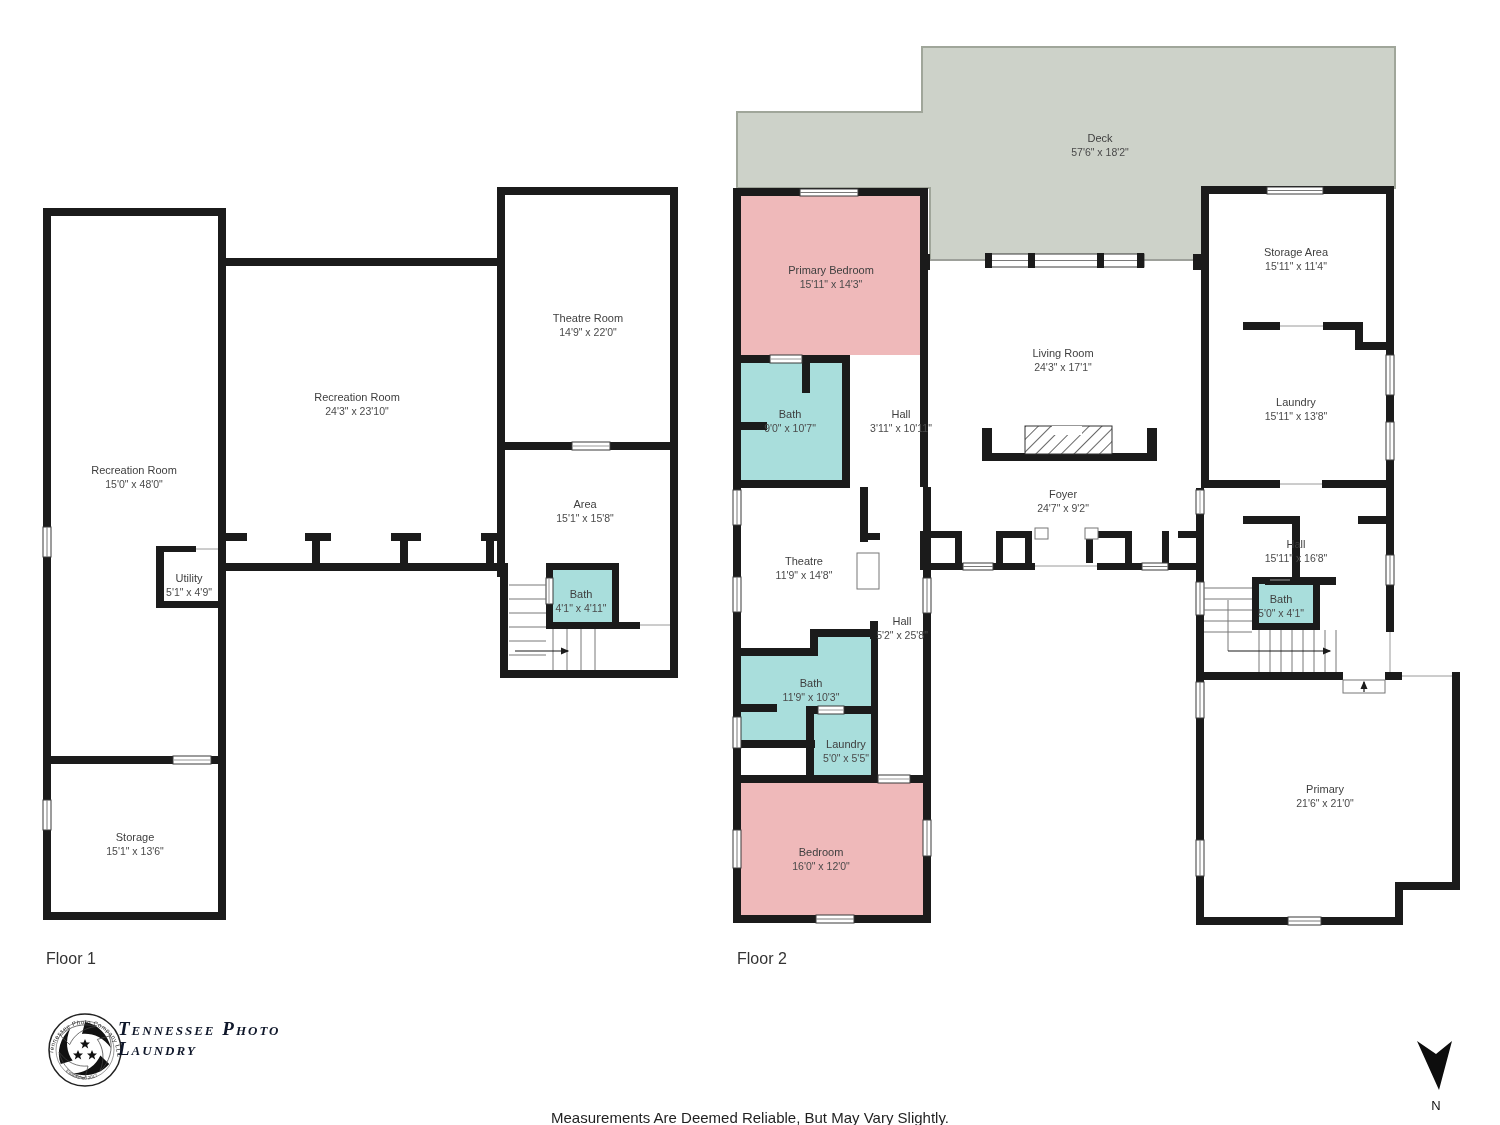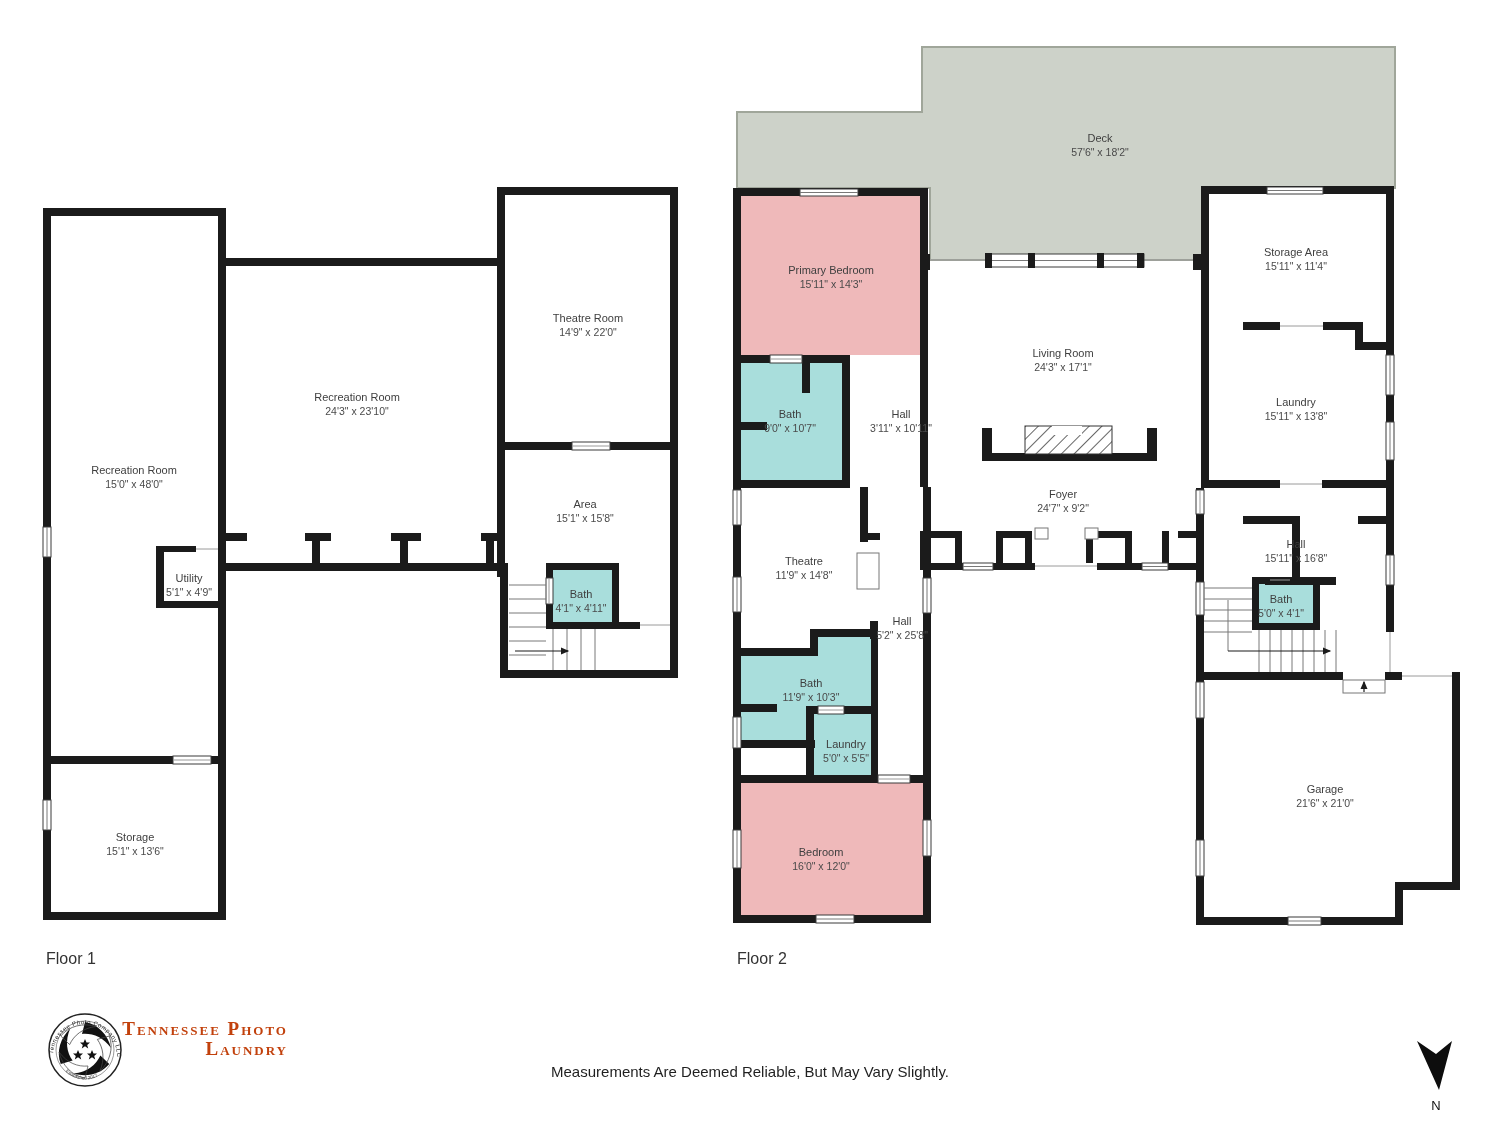--- a/index.html
+++ b/index.html
@@ -10,25 +10,25 @@
   .win{fill:#ffffff;stroke:#3a3a3a;stroke-width:1;}
   .mull{fill:#1b1b1b;}
   .tl{stroke:#9a9a9a;stroke-width:1;fill:none;}
   .st{stroke:#787878;stroke-width:1;fill:none;}
   .thinbox{fill:#ffffff;stroke:#777;stroke-width:1;}
   .rl{position:absolute;transform:translate(-50%,-50%);text-align:center;
       color:#3e3e3e;white-space:nowrap;line-height:14px;z-index:5;}
   .rl .nm{font-size:11px;}
   .rl .dims{font-size:10.5px;color:#4a4a4a;}
   .floor-tag{position:absolute;font-size:16px;color:#333;z-index:5;}
-  .disclaimer{position:absolute;left:750px;top:1063px;transform:translateX(-50%);
+  .disclaimer{position:absolute;left:750px;top:1109px;transform:translateX(-50%);
       font-size:15px;color:#1f1f1f;z-index:5;}
-  .brand{position:absolute;left:118px;top:1018px;width:170px;text-align:right;
+  .brand{position:absolute;left:118px;top:1018px;width:170px;text-align:left;
       font-family:"Liberation Serif",serif;font-variant:small-caps;font-weight:700;
-      color:#c2410c;z-index:5;}
+      color:#0f172a;z-index:5;font-style:italic;}
   .brand .l1{font-size:19px;letter-spacing:2px;}
   .brand .l2{font-size:19px;letter-spacing:2px;margin-top:-2px;}
   .north-label{position:absolute;left:1436px;top:1098px;transform:translateX(-50%);
       font-size:13px;color:#111;z-index:5;}
 </style>
 </head>
 <body>
 
 <div id="page">
 
@@ -414,21 +414,21 @@
 </div>
 <div class="rl" style="left:846px;top:751px">
   <div class="nm">Laundry</div>
   <div class="dims">5'0" x 5'5"</div>
 </div>
 <div class="rl" style="left:821px;top:859px">
   <div class="nm">Bedroom</div>
   <div class="dims">16'0" x 12'0"</div>
 </div>
 <div class="rl" style="left:1325px;top:796px">
-  <div class="nm">Garage</div>
+  <div class="nm">Primary</div>
   <div class="dims">21'6" x 21'0"</div>
 </div>
 
 <div class="floor-tag" style="left:46px;top:950px">Floor 1</div>
 <div class="floor-tag" style="left:737px;top:950px">Floor 2</div>
 
 <div class="brand">
   <div class="l1">Tennessee Photo</div>
   <div class="l2">Laundry</div>
 </div>

